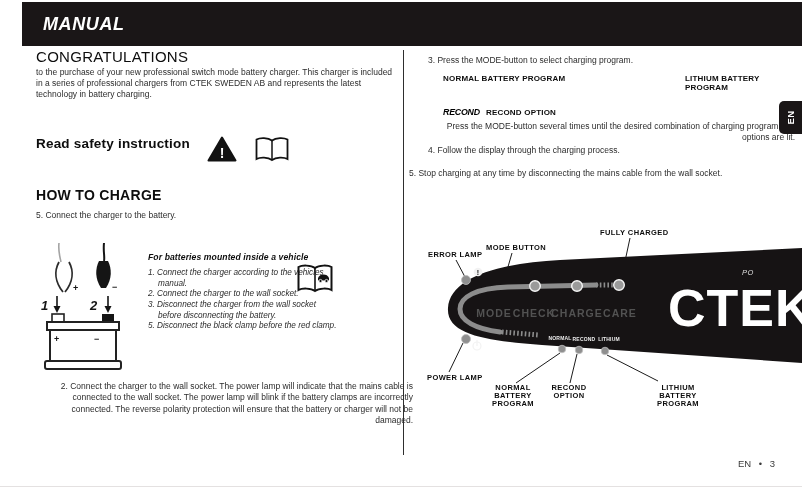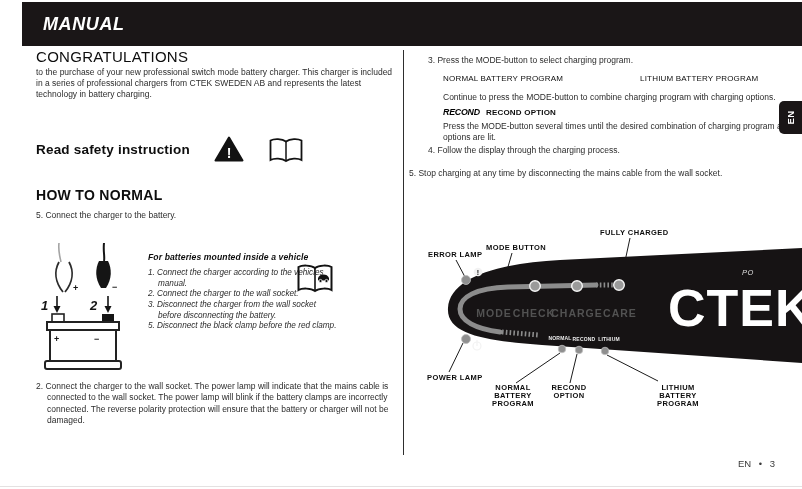--- a/index.html
+++ b/index.html
@@ -12,36 +12,36 @@
   .header-title { color:#ffffff; font-size:18px; font-weight:900; font-style:italic; letter-spacing:.6px; margin-left:21px; }
   
   .divider { position:absolute; left:403px; top:50px; width:1px; height:405px; background:#2e2e2e; }
   .bottom-rule { position:absolute; left:0; top:486px; width:802px; height:1px; background:#e4e1e1; }
   .footer-page { position:absolute; right:27px; top:458px; font-size:9.5px; color:#3a3a3a; word-spacing:5px; }
   .en-tab { position:absolute; left:779px; top:101px; width:23px; height:33px; background:#1a1617; border-radius:5px 0 0 5px; display:flex; align-items:center; justify-content:center; }
   .en-tab span { display:block; transform:rotate(-90deg); color:#fff; font-size:9.5px; font-weight:900; letter-spacing:.5px; }
   
   .congrats-title { position:absolute; left:36px; top:48px; font-size:15px; font-weight:400; color:#0d0d0d; letter-spacing:.3px; }
   .congrats-body { position:absolute; left:36px; top:67px; width:364px; font-size:8.5px; line-height:1.32; }
-  .read-safety { position:absolute; left:36px; top:136px; display:flex; align-items:center; gap:24px; }
+  .read-safety { position:absolute; left:36px; top:136px; display:flex; align-items:flex-start; gap:17px; }
   .read-safety-label { font-size:13.5px; font-weight:800; color:#0d0d0d; letter-spacing:.2px; }
   .how-title { position:absolute; left:36px; top:187px; font-size:14px; font-weight:900; color:#0d0d0d; letter-spacing:.3px; }
-  .step-text { font-size:8.5px; line-height:1.35; color:#2c2c2c; }
+  .step-text { font-size:8.5px; line-height:1.35; color:#2c2c2c;text-align:right; }
   .step1 { position:absolute; left:36px; top:210px; }
   .step2 { position:absolute; left:36px; top:381px; width:366px; padding-left:11px; text-indent:-11px; }
   .vehicle-box { position:absolute; left:148px; top:252px; width:200px; }
   .vehicle-title { font-size:8.6px; font-weight:800; font-style:italic; color:#0d0d0d; margin-bottom:6px; letter-spacing:.1px; }
   .vehicle-item { font-size:8.2px; font-style:italic; line-height:1.3; width:182px; padding-left:10px; text-indent:-10px; }
   .car-manual-icon { position:absolute; left:296px; top:263px; }
   .battery-fig { position:absolute; left:28px; top:243px; }
   
   .step3 { position:absolute; left:428px; top:55px; }
-  .prog-head { position:absolute; top:74px; font-size:8px; font-weight:400; color:#0d0d0d; letter-spacing:.2px; }
+  .prog-head { position:absolute; top:74px; font-size:8px; font-weight:700; color:#0d0d0d; letter-spacing:.2px; }
   .prog-normal { left:443px; }
-  .prog-lithium { left:596px;padding-left:44px; }
+  .prog-lithium { left:641px;padding-left:44px; }
   .continue { position:absolute; left:443px; top:92px; width:350px; }
   .recond-row { position:absolute; left:443px; top:107px; display:flex; align-items:baseline; gap:6px; }
   .recond-logo { font-weight:900; font-style:italic; font-size:8.8px; color:#000; letter-spacing:-.2px; }
   .recond-option { font-weight:800; font-size:8px; color:#0d0d0d; letter-spacing:.2px; }
   .press-several { position:absolute; left:443px; top:121px; width:352px; }
   .step4a { position:absolute; left:428px; top:145px; }
   .step4b { position:absolute; left:439px; top:155px; }
   .step5 { position:absolute; left:409px; top:168px; }
   
   .charger-svg { position:absolute; left:420px; top:222px; }
@@ -80,21 +80,21 @@
     <svg width="30" height="27" viewBox="0 0 30 27">
       <path d="M15,1.5 L28.5,24.5 L1.5,24.5 Z" fill="#121212" stroke="#121212" stroke-width="2" stroke-linejoin="round"></path>
       <text x="15" y="21.5" font-size="14" font-weight="bold" fill="#ffffff" text-anchor="middle">!</text>
     </svg>
     <svg width="36" height="26" viewBox="0 0 36 26">
       <path d="M18,4.5 C14,1.5 6,1.5 2.5,3.5 L2.5,23 C6,21 14,21 18,24 C22,21 30,21 33.5,23 L33.5,3.5 C30,1.5 22,1.5 18,4.5 Z" fill="none" stroke="#121212" stroke-width="1.8"></path>
       <line x1="18" y1="4.5" x2="18" y2="24" stroke="#121212" stroke-width="1.5"></line>
     </svg>
   </div>
 
-  <div class="how-title">HOW TO NORMAL</div>
+  <div class="how-title">HOW TO CHARGE</div>
   <div class="step-text step1">5. Connect the charger to the battery.</div>
 
   <svg class="battery-fig" width="125" height="135" viewBox="0 0 125 135">
     <path d="M31,0 C30,8 32,14 33,19" stroke="#a4a4a4" stroke-width="1.6" fill="none"></path>
     <path d="M76,0 C75,8 77,14 76,18" stroke="#151515" stroke-width="2" fill="none"></path>
     <g>
       <path d="M31,19 C26,28 27,39 35,49" stroke="#2b2b2b" stroke-width="1.8" fill="none"></path>
       <path d="M41,19 C46,28 45,39 37,49" stroke="#2b2b2b" stroke-width="1.8" fill="none"></path>
     </g>
     <text x="45" y="48" class="fig-sign">+</text>
@@ -130,21 +130,20 @@
       <circle cx="24.5" cy="18" r="1.6" fill="#121212" stroke="#ffffff" stroke-width=".8"></circle>
       <circle cx="30.5" cy="18" r="1.6" fill="#121212" stroke="#ffffff" stroke-width=".8"></circle>
     </g>
   </svg>
 
   <div class="step-text step2">2. Connect the charger to the wall socket. The power lamp will indicate that the mains cable is connected to the wall socket. The power lamp will blink if the battery clamps are incorrectly connected. The reverse polarity protection will ensure that the battery or charger will not be damaged.</div>
 
   <div class="step-text step3">3. Press the MODE-button to select charging program.</div>
   <div class="prog-head prog-normal">NORMAL BATTERY PROGRAM</div>
   <div class="prog-head prog-lithium">LITHIUM BATTERY PROGRAM</div>
-  <div class="step-text continue">Continue to press the MODE-button to combine charging program with charging options.</div>
   <div class="recond-row">
     <span class="recond-logo">RECOND</span>
     <span class="recond-option">RECOND OPTION</span>
   </div>
   <div class="step-text press-several">Press the MODE-button several times until the desired combination of charging program and options are lit.</div>
   <div class="step-text step4a">4. Follow the display through the charging process.</div>
   <div class="step-text step5">5. Stop charging at any time by disconnecting the mains cable from the wall socket.</div>
 
   <svg class="charger-svg" width="382" height="200" viewBox="0 0 382 200">
     <line class="lead" x1="36" y1="38" x2="45" y2="55"></line>

